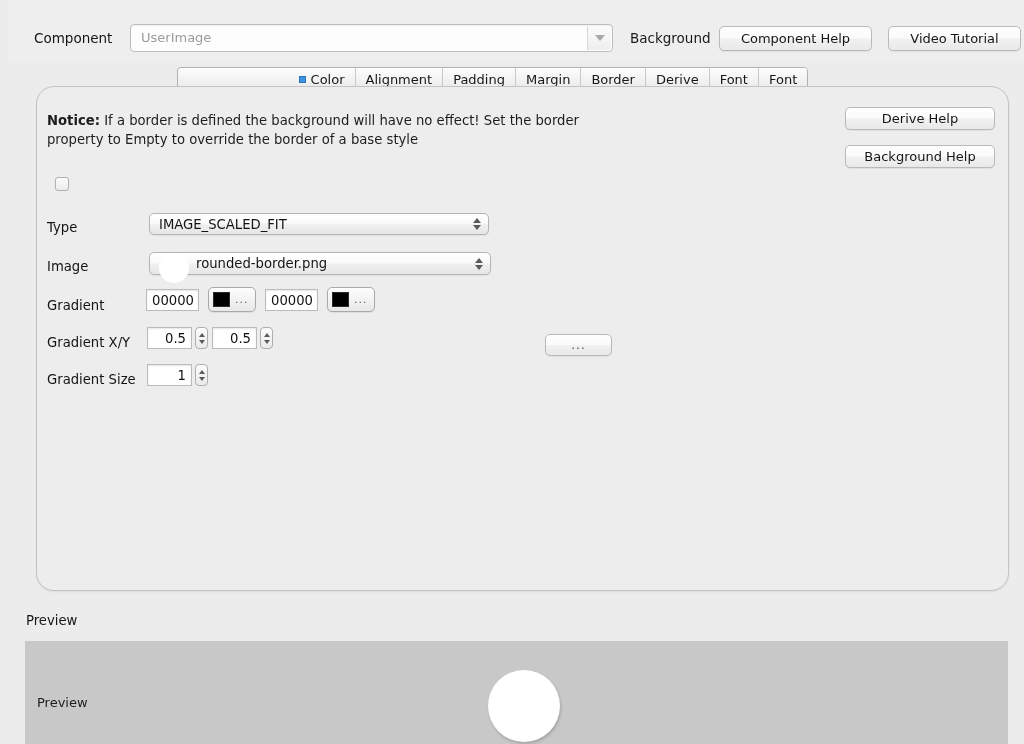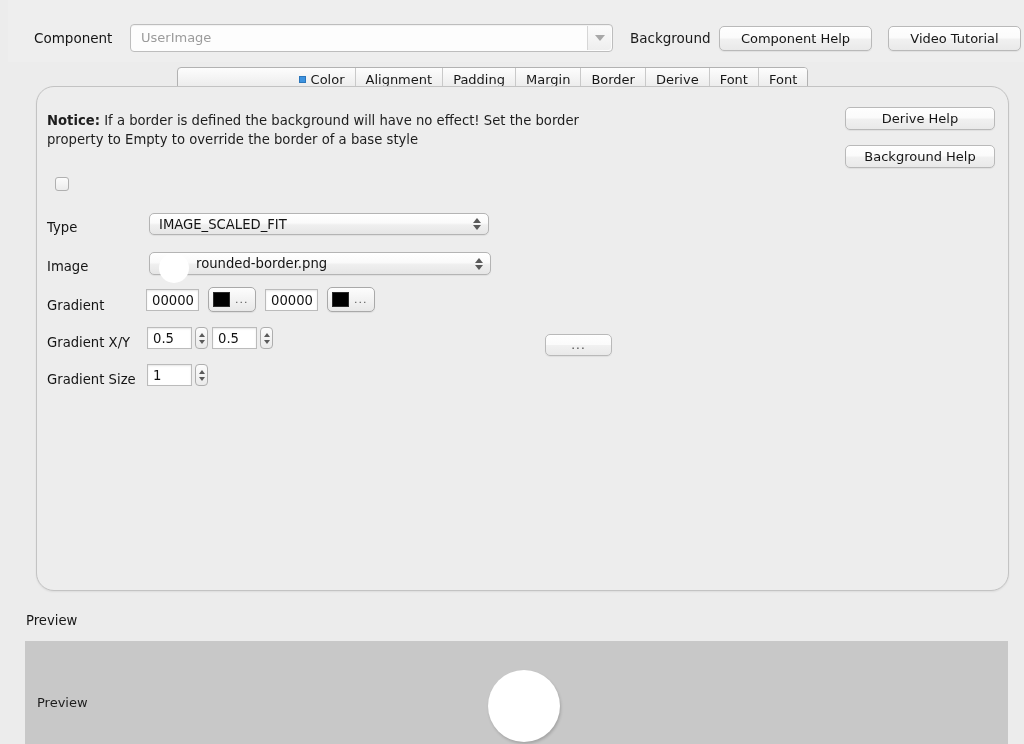--- a/index.html
+++ b/index.html
@@ -164,21 +164,21 @@
   .tfield {
     position: absolute;
     background: #ffffff;
     border: 1px solid #bbbbbb;
     box-shadow: inset 0 1px 2px rgba(0,0,0,.10);
     font-size: 13.2px;
     color: #111;
     display: flex; align-items: center;
   }
   .tfield span { padding: 0 5px; width: 100%; }
-  .ta-right span { text-align: left; }
+  .ta-right span { text-align: right; }
 
   
   .swatch-btn {
     position: absolute;
     background: linear-gradient(#fdfdfd,#e8e8e8);
     border: 1px solid #a9a9a9;
     border-radius: 5px;
     display: flex; align-items: center;
     box-shadow: 0 1px 1px rgba(0,0,0,.07);
   }

